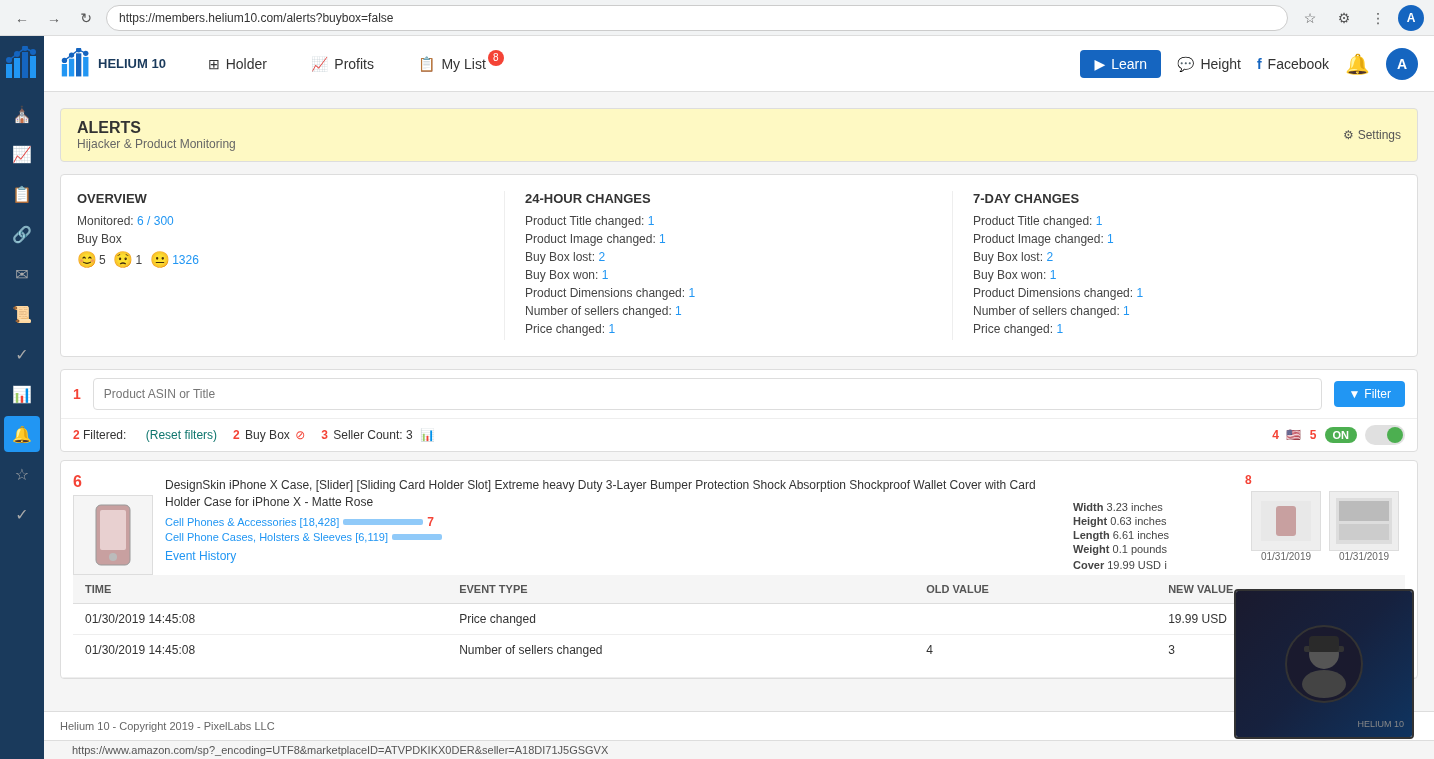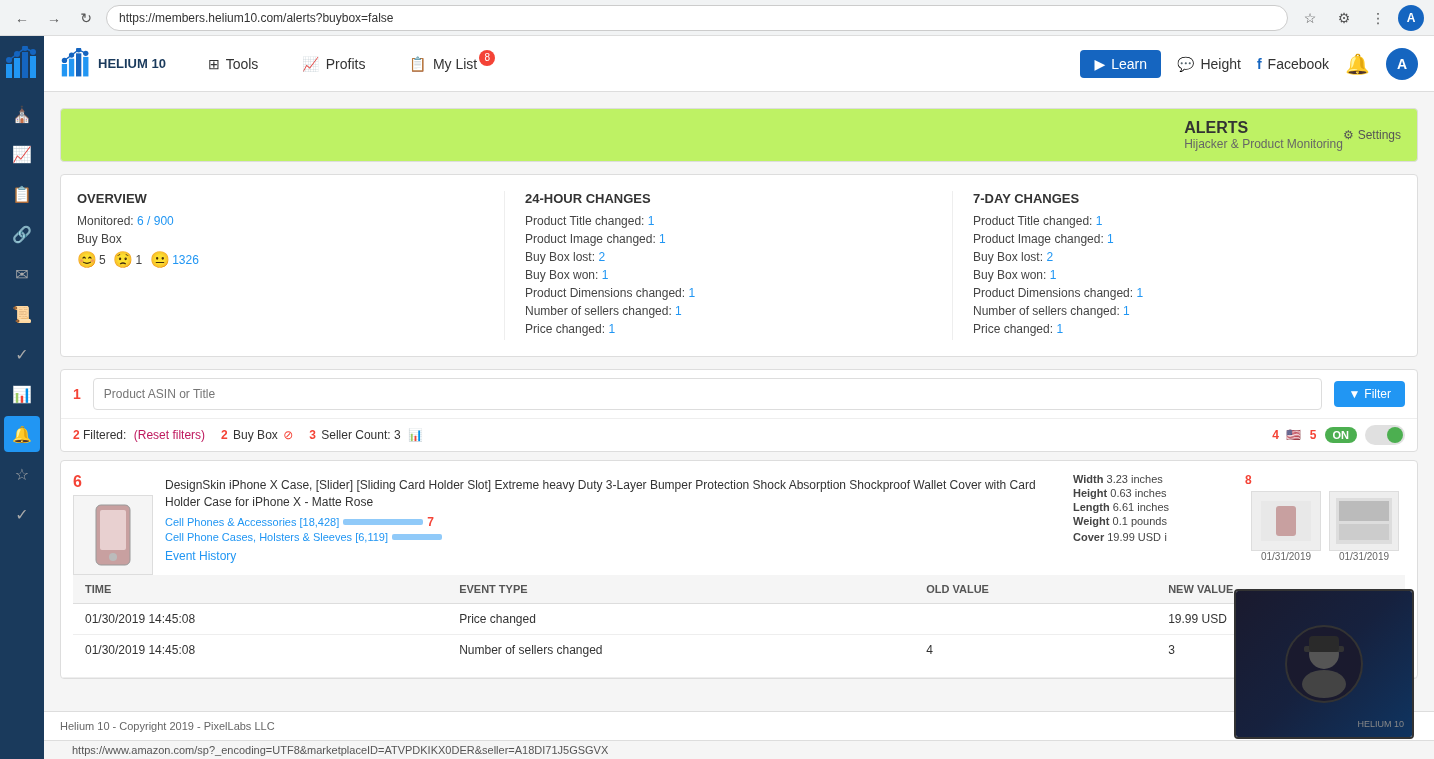--- a/index.html
+++ b/index.html
@@ -135,28 +135,28 @@
       background: #1565c0; color: white;
       display: flex; align-items: center; justify-content: center;
       font-size: 14px; font-weight: bold; cursor: pointer;
     }
 
     
     .page-content { flex: 1; overflow-y: auto; background: #f5f5f5; padding: 16px; }
 
     
     .page-header {
-      background: #bef264;
+      background: #fef9c3;
       border: 1px solid #ddd;
       border-radius: 4px;
       padding: 10px 16px;
       margin-bottom: 12px;
       display: flex;
       align-items: center;
-      justify-content: flex-end;
+      justify-content: space-between;
     }
     .page-header-left h2 {
       font-size: 16px; font-weight: bold; color: #333;
       text-transform: uppercase;
     }
     .page-header-left p { font-size: 12px; color: #666; }
     .settings-btn {
       display: flex; align-items: center; gap: 4px;
       color: #555; font-size: 12px; cursor: pointer;
     }
@@ -239,20 +239,21 @@
     .product-title { font-size: 12px; color: #333; margin: 4px 0; line-height: 1.4; }
     .product-cats { font-size: 11px; color: #2196f3; }
     .product-cat-bar {
       display: flex; align-items: center; gap: 4px; margin-top: 2px;
     }
     .cat-bar { height: 6px; background: #90caf9; border-radius: 2px; }
     .product-dims {
       font-size: 11px; color: #444;
       display: flex; flex-direction: column; gap: 2px;
       min-width: 160px;
+      margin-top: 28px;
     }
     .product-images-col {
       display: flex; flex-direction: column; gap: 4px; align-items: center;
       min-width: 160px;
     }
     .product-thumb {
       width: 70px; height: 60px;
       background: #eee;
       border: 1px solid #ddd;
       display: flex; align-items: center; justify-content: center;
@@ -386,21 +387,21 @@
           <circle cx="5" cy="14" r="3" fill="#1565c0"></circle>
           <circle cx="13" cy="8" r="3" fill="#1565c0"></circle>
           <circle cx="21" cy="2" r="3" fill="#1565c0"></circle>
           <circle cx="29" cy="6" r="3" fill="#1565c0"></circle>
           <polyline points="5,14 13,8 21,2 29,6" stroke="#1565c0" stroke-width="1.5" fill="none"></polyline>
         </svg>
         <span style="font-size:13px; color:#1a3a5c; font-weight:bold;">HELIUM 10</span>
       </div>
       <div class="nav-item">
         <span>⊞</span>
-        <span>Tools</span>
+        <span>Holder</span>
       </div>
       <div class="nav-item">
         <span>📈</span>
         <span>Profits</span>
       </div>
       <div class="nav-item" style="position:relative;">
         <span>📋</span>
         <span>My List</span>
         <span class="nav-item-badge">8</span>
       </div>
@@ -435,21 +436,21 @@
           <span>Settings</span>
         </div>
       </div>
 
       <div class="stats-section">
 
         <div class="stats-col">
           <div class="stats-title">OVERVIEW</div>
           <div class="stats-row">
             <span>Monitored:</span>
-            <a>6 / 900</a>
+            <a>6 / 300</a>
           </div>
           <div class="stats-row">
             <span>Buy Box</span>
             <div class="buybox-icons">
               <div class="buybox-icon">
                 <span class="icon-green">😊</span>
                 <span>5</span>
               </div>
               <div class="buybox-icon">
                 <span class="icon-red">😟</span>
@@ -498,21 +499,21 @@
             <span>▼</span>
             <span>Filter</span>
           </button>
         </div>
         <div style="display:flex; align-items:center; padding:6px 12px; border-top:1px solid #eee; font-size:12px; justify-content:space-between;">
           <div style="display:flex; align-items:center; gap:16px;">
             <span>
               <span style="color:#f44336; font-weight:bold;">2</span>
               <span> </span>
               <span>Filtered:</span>
-              <a style="color:#be185d; margin-left:4px;">(Reset filters)</a>
+              <a style="color:#0f766e; margin-left:16px;">(Reset filters)</a>
             </span>
             <span>
               <span style="color:#f44336; font-weight:bold;">2</span>
               <span style="margin-left:2px;">Buy Box</span>
               <span style="color:#f44336; margin-left:2px;">⊘</span>
             </span>
             <span>
               <span style="color:#f44336; font-weight:bold;">3</span>
               <span style="margin-left:2px;">Seller Count: 3</span>
               <span style="color:#2196f3; margin-left:4px;">📊</span>

